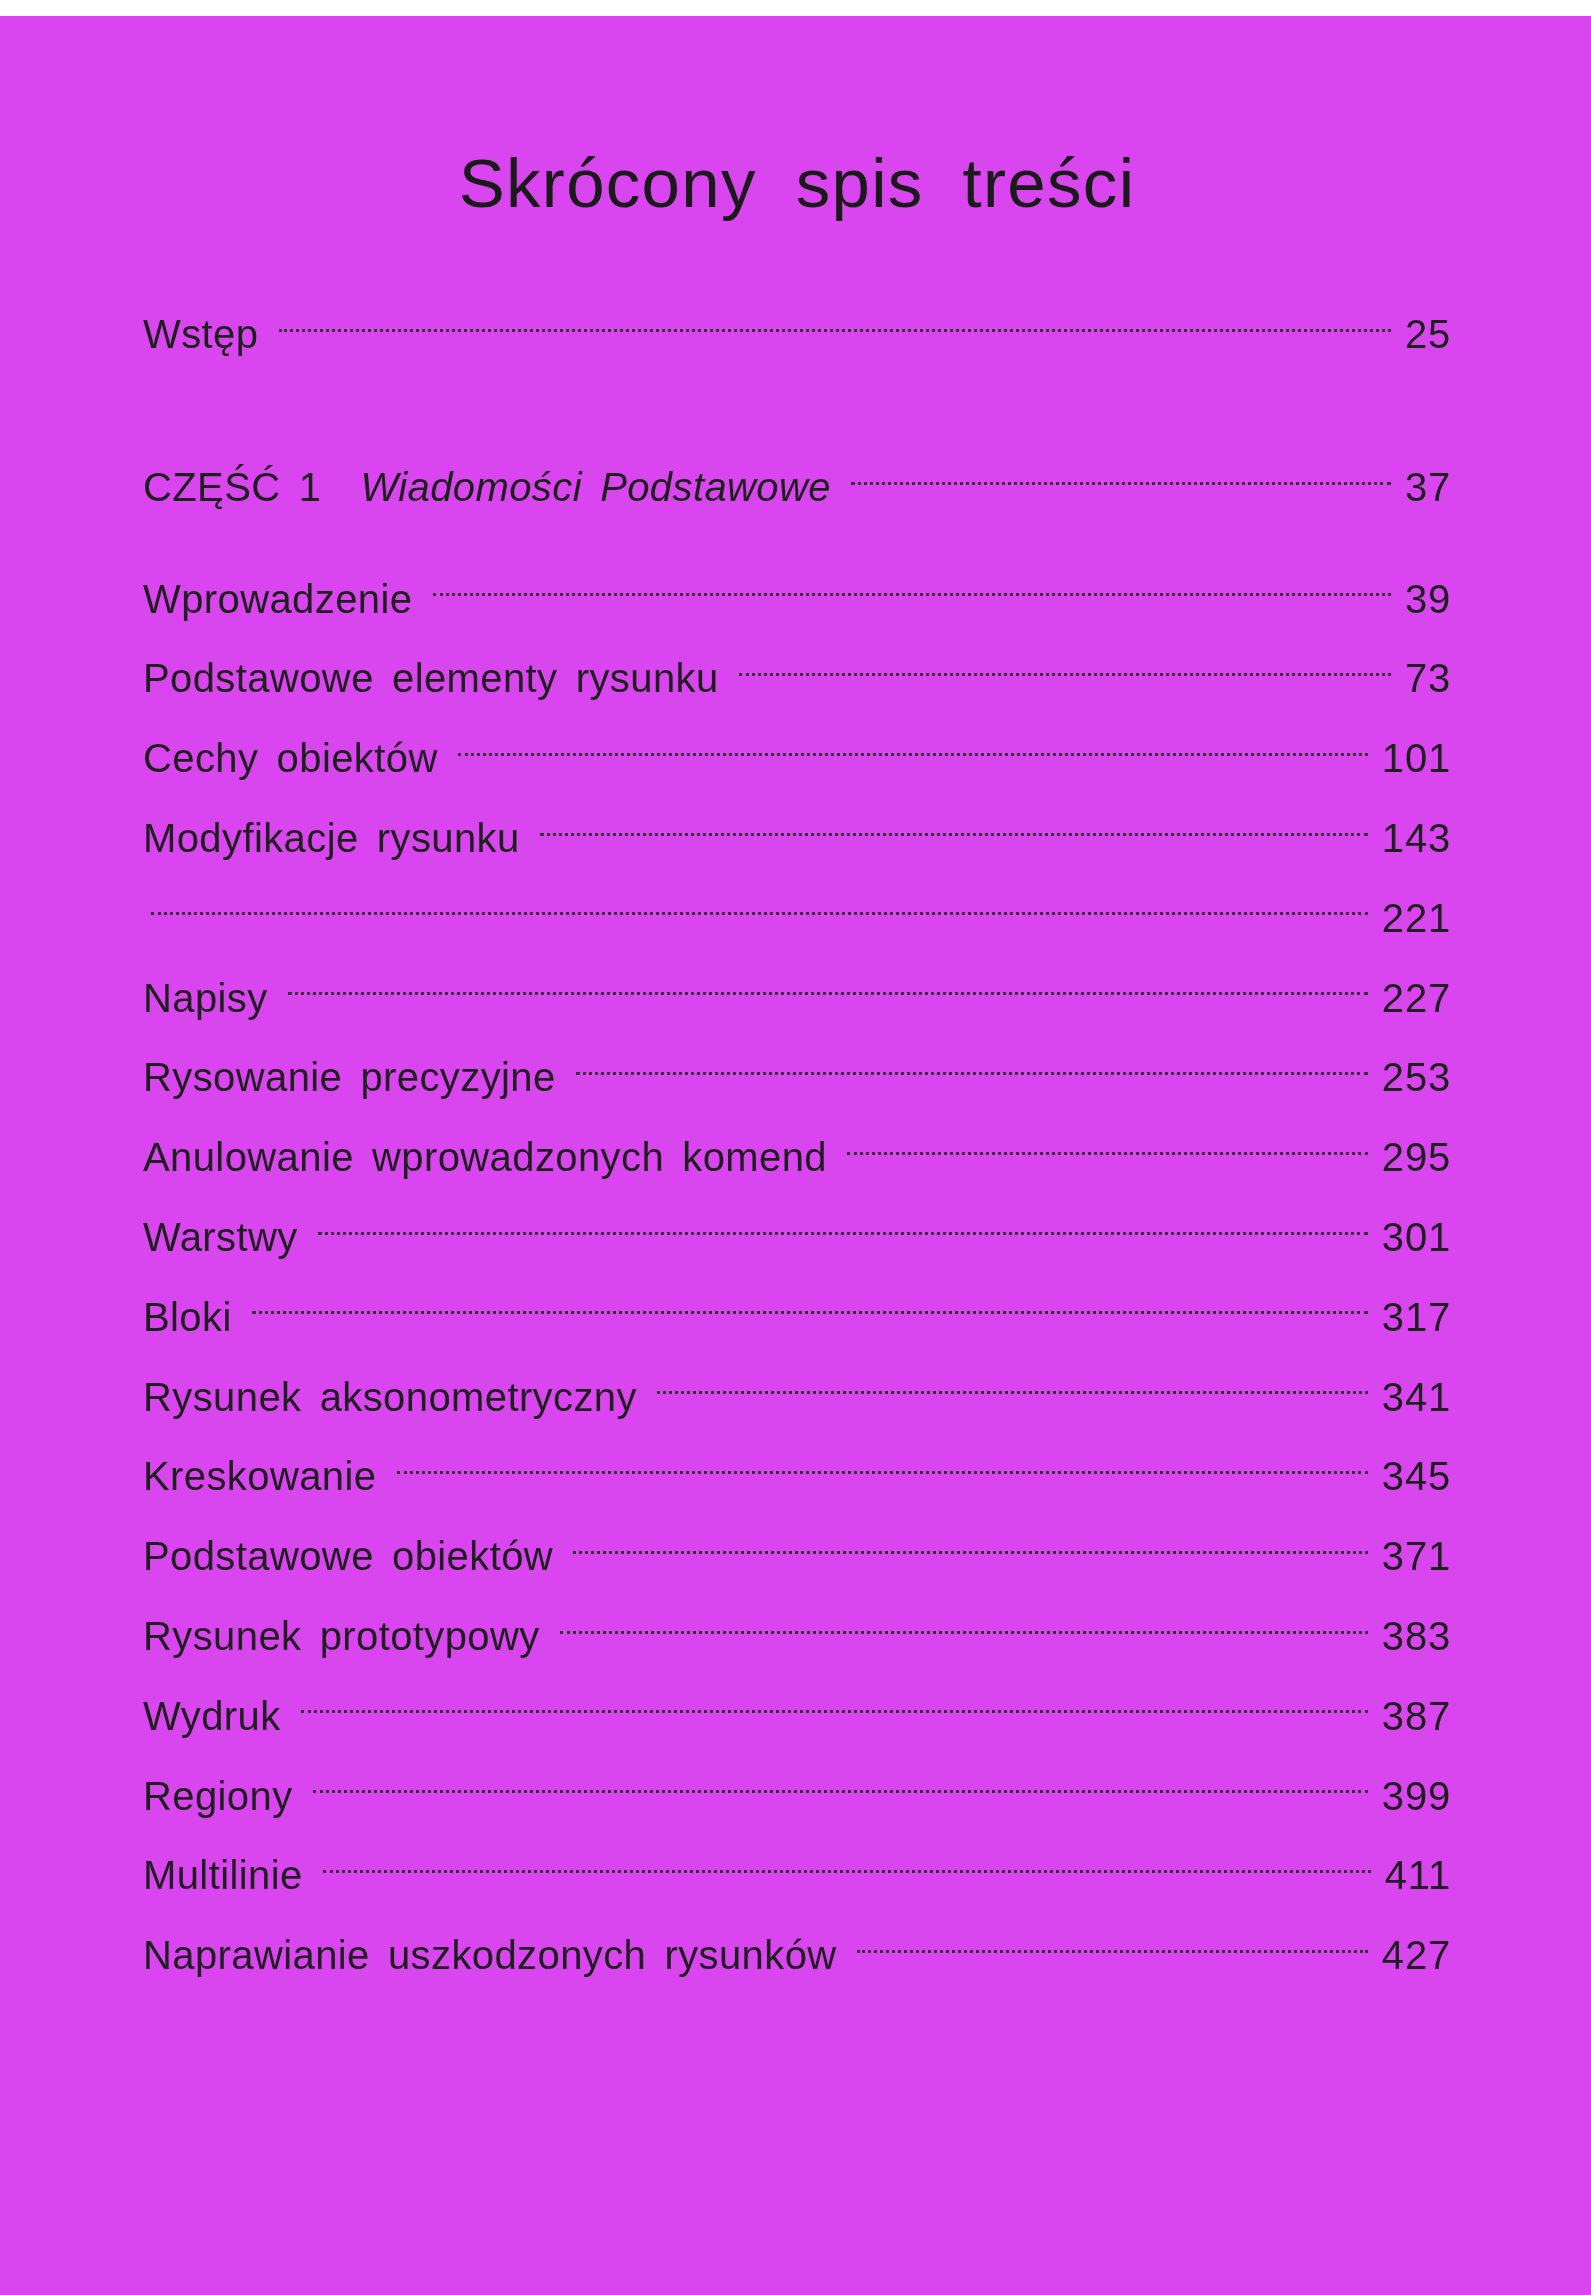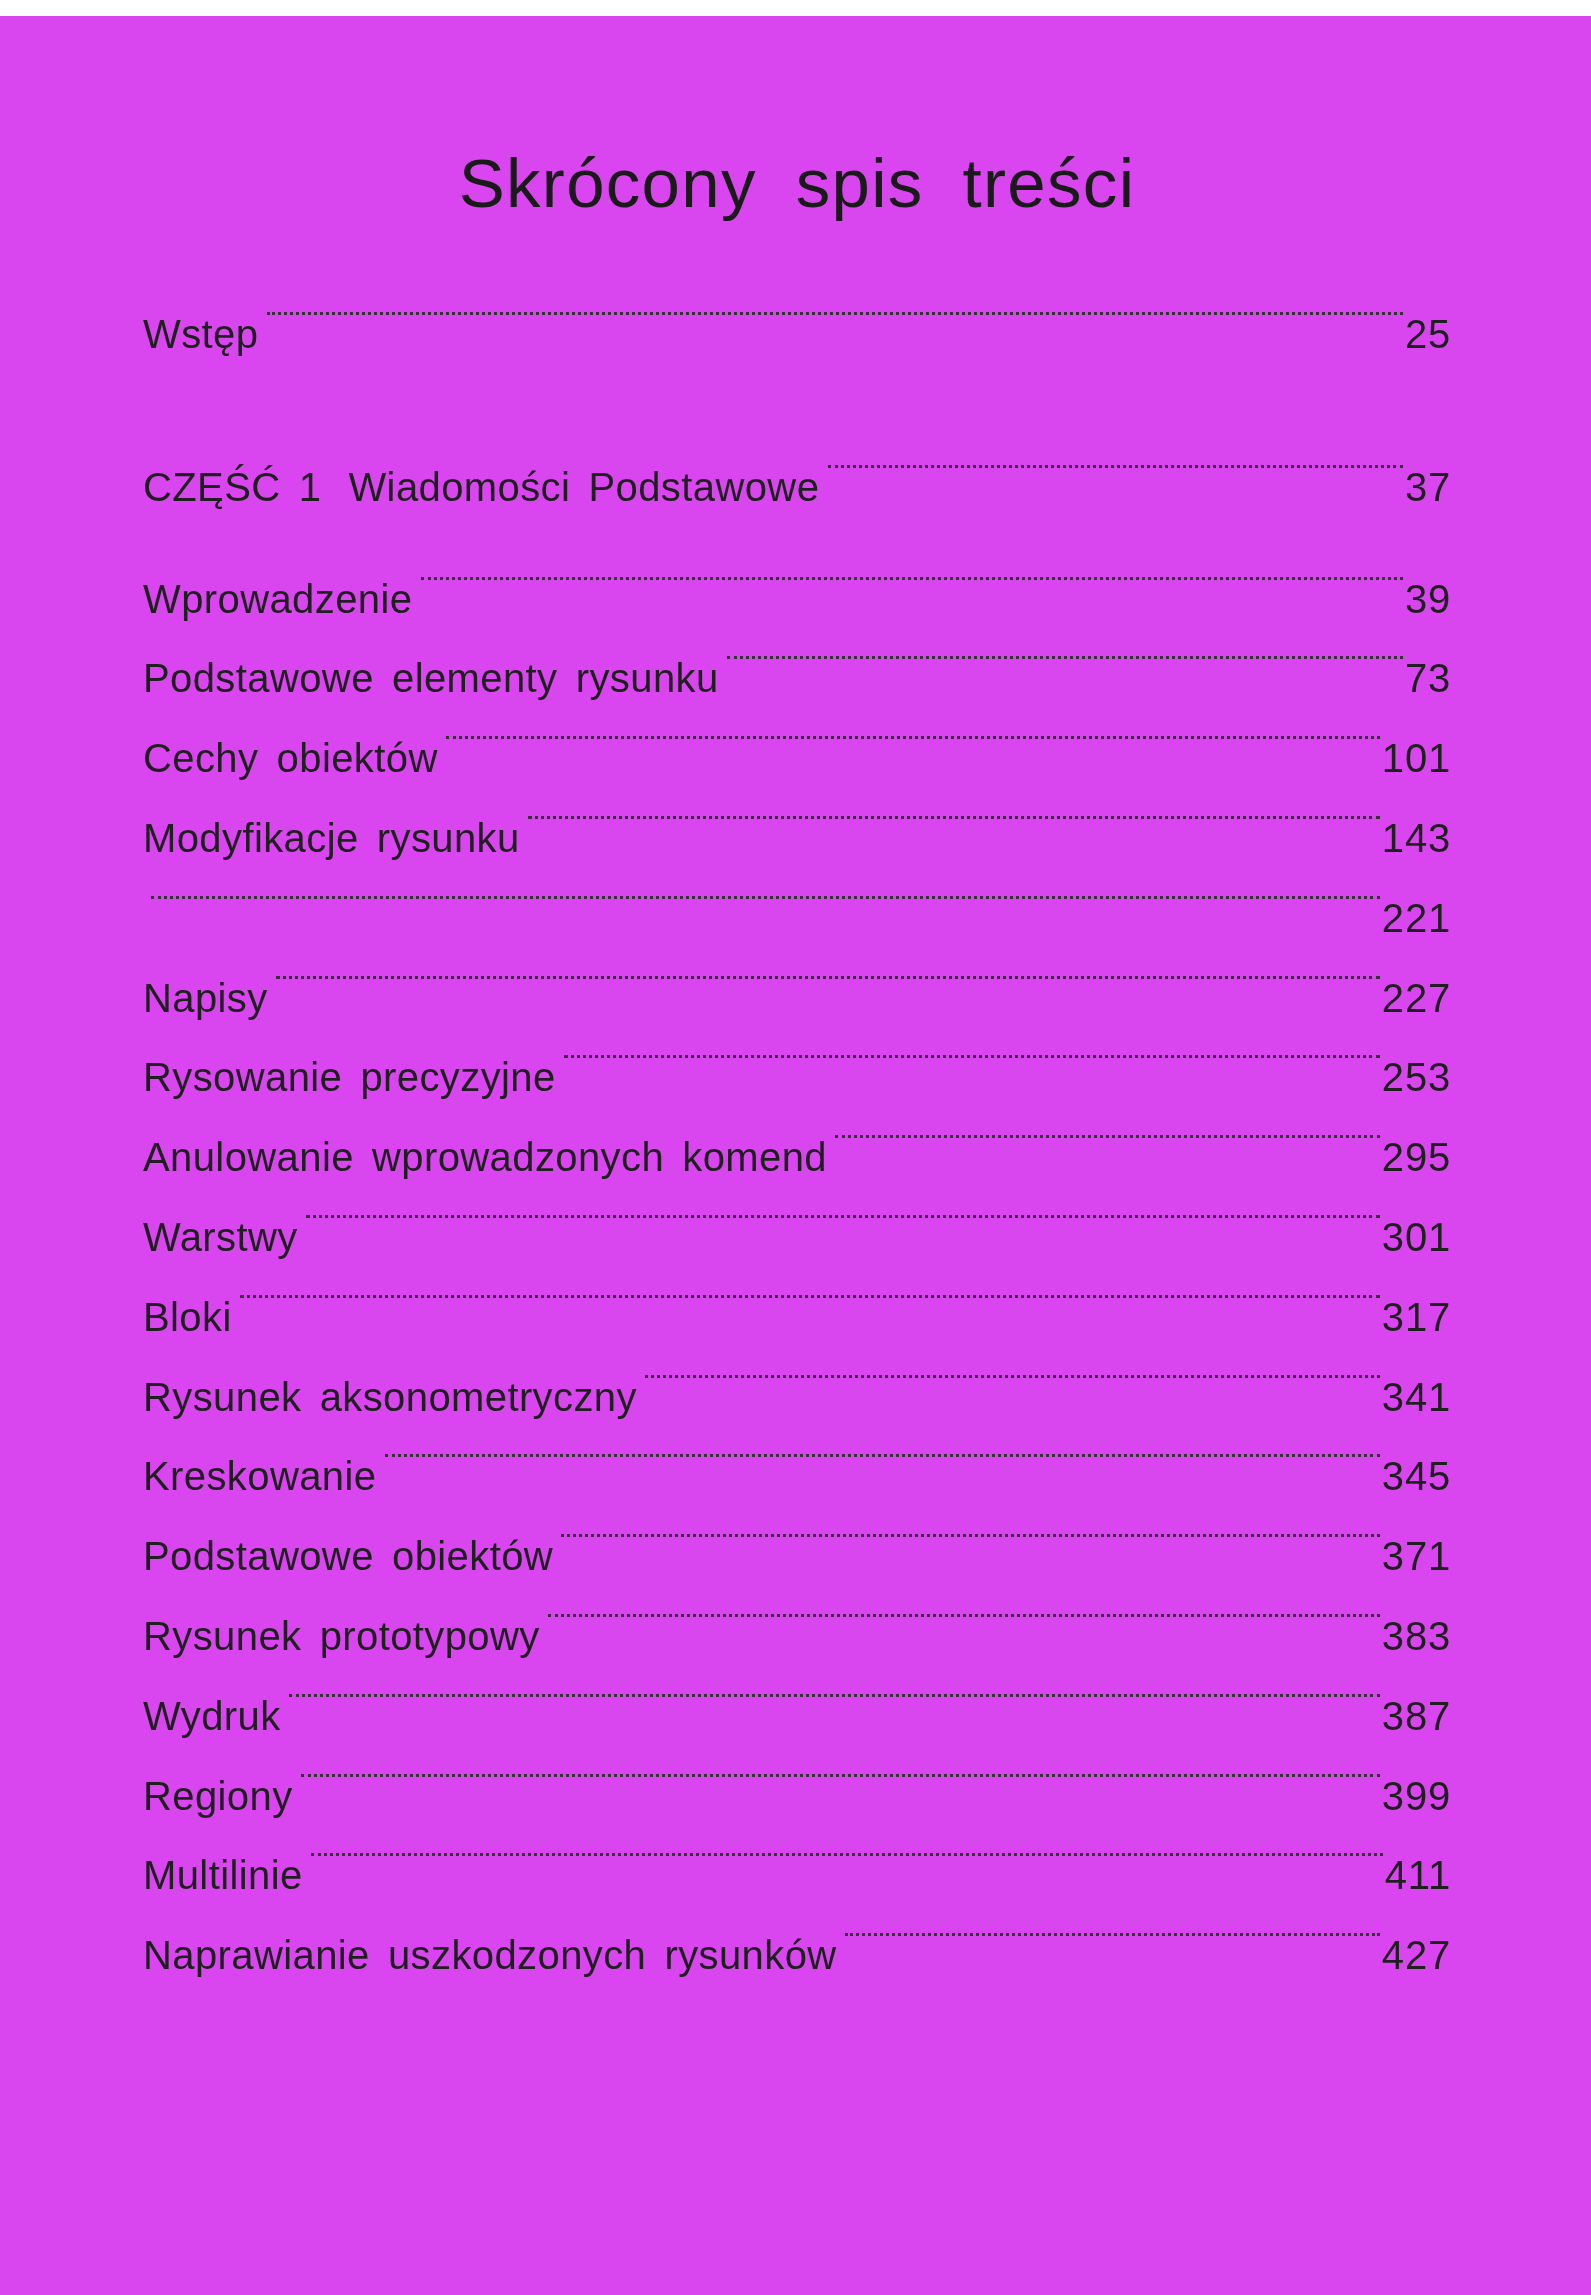--- a/index.html
+++ b/index.html
@@ -26,25 +26,26 @@
     font-size: 69px;
     font-weight: 400;
     letter-spacing: 1.3px;
     word-spacing: 18.5px;
     margin: 0 0 89px 0;
     color: #1a1a1a;
   }
 
   .toc-row {
     display: flex;
-    align-items: flex-start;
+    align-items: center;
     font-size: 40px;
     line-height: 1.12;
     letter-spacing: 0.4px;
     word-spacing: 6.7px;
+    gap: 12px;
   }
 
   .toc-row .label {
     white-space: nowrap;
   }
 
   .toc-row .leader {
     flex: 1;
     min-width: 34px;
     border-bottom: 3.4px dotted #333333;
@@ -60,20 +61,21 @@
     margin-bottom: 108px;
   }
 
   .part-row {
     margin-bottom: 67px;
   }
 
   .part-row .part-subtitle {
     margin-left: 27px;
     white-space: nowrap;
+    font-style: italic;
   }
 
   .chapter-row {
     margin-bottom: 35px;
   }
 </style>
 </head>
 <body>
 
 <div class="page">

